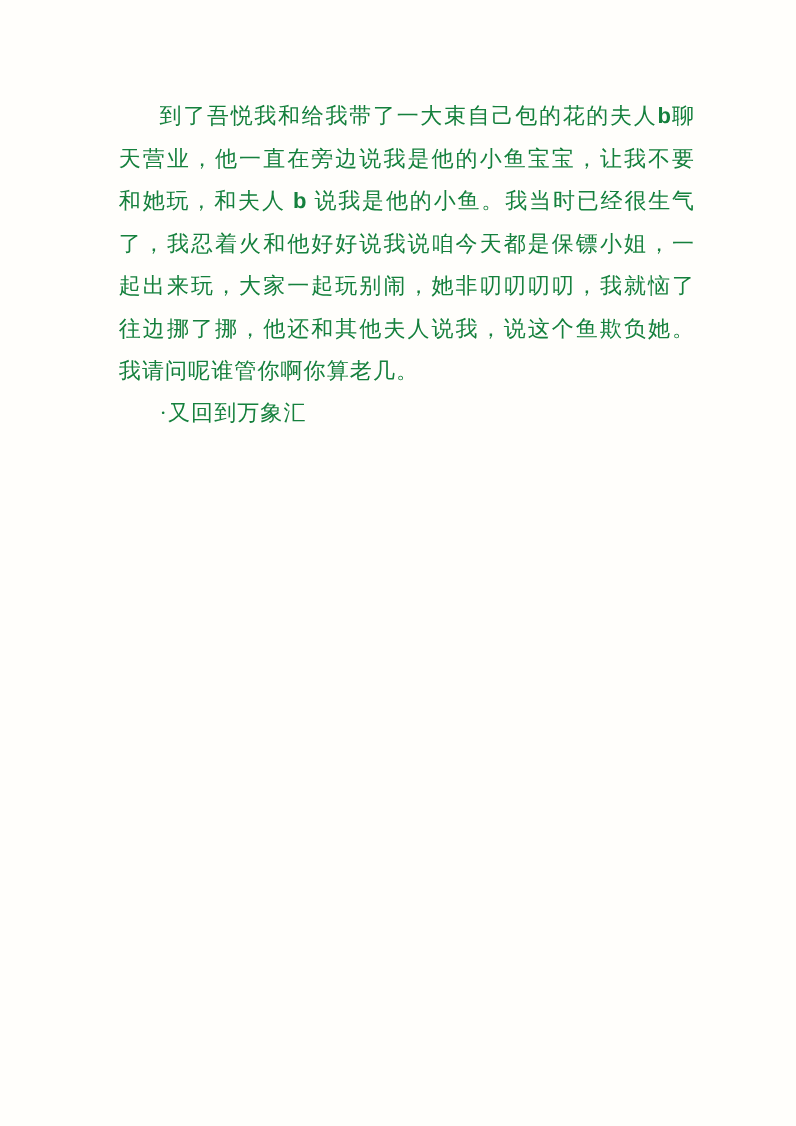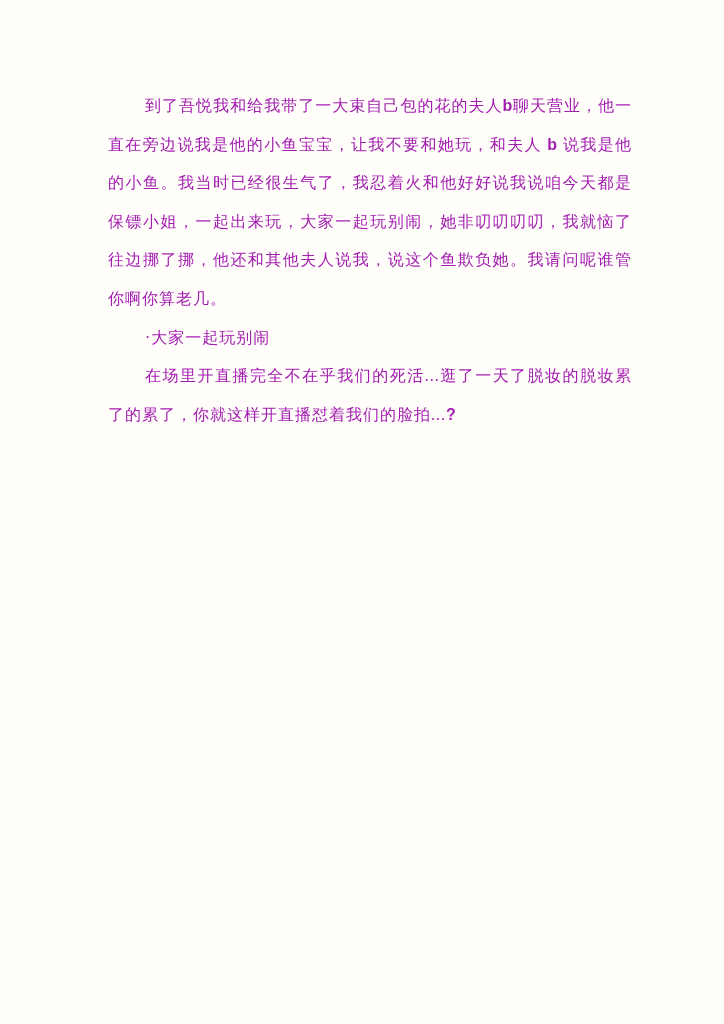--- a/index.html
+++ b/index.html
@@ -13,22 +13,22 @@
     height: 1024px;
     background: #fffefb;
     overflow: hidden;
     font-family: "Liberation Serif", "DejaVu Serif", serif;
   }
   .text-block {
     position: absolute;
     left: 108px;
     top: 87px;
     width: 524px;
-    color: #a21caf;
-    font-size: 16px;
+    color: #15803d;
+    font-size: 20px;
     line-height: 38.6px;
     letter-spacing: 1px;
     text-align: justify;
   }
   .para {
     margin: 0;
     padding: 0;
     text-indent: 37px;
   }
   .latin {
@@ -36,16 +36,15 @@
     font-weight: 700;
     letter-spacing: 0.5px;
   }
 </style>
 </head>
 <body>
 
 <div class="page">
   <article class="text-block" id="text-block">
       <p class="para"><span>到了吾悦我和给我带了一大束自己包的花的夫人</span><span class="latin">b</span><span>聊天营业，他一直在旁边说我是他的小鱼宝宝，让我不要和她玩，和夫人 </span><span class="latin">b</span><span> 说我是他的小鱼。我当时已经很生气了，我忍着火和他好好说我说咱今天都是保镖小姐，一起出来玩，大家一起玩别闹，她非叨叨叨叨，我就恼了往边挪了挪，他还和其他夫人说我，说这个鱼欺负她。我请问呢谁管你啊你算老几。</span></p>
-      <p class="para"><span>·大家一起玩别闹</span></p>
-      <p class="para"><span>在场里开直播完全不在乎我们的死活...逛了一天了脱妆的脱妆累了的累了，你就这样开直播怼着我们的脸拍...</span><span class="latin">?</span></p>
+      <p class="para"><span>·又回到万象汇</span></p>
     </article>
 </div>
 
 </body></html>

